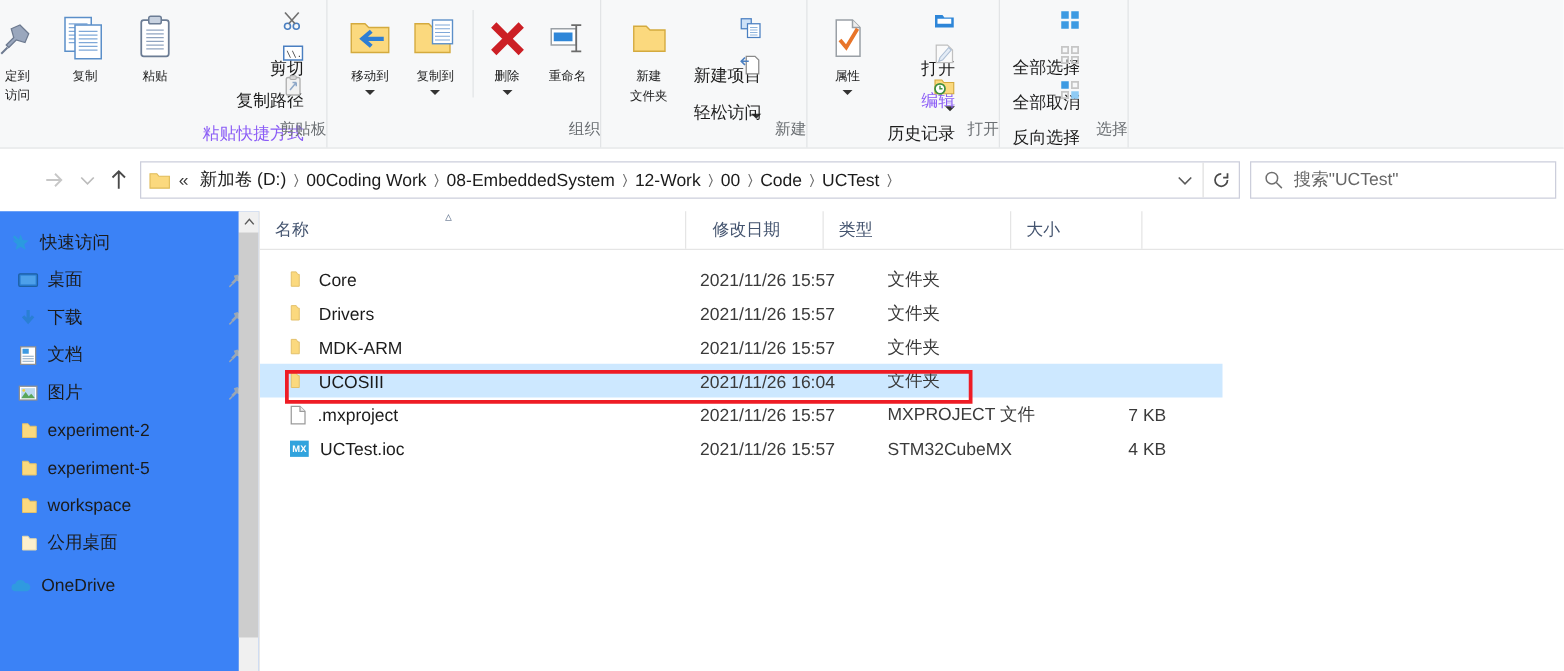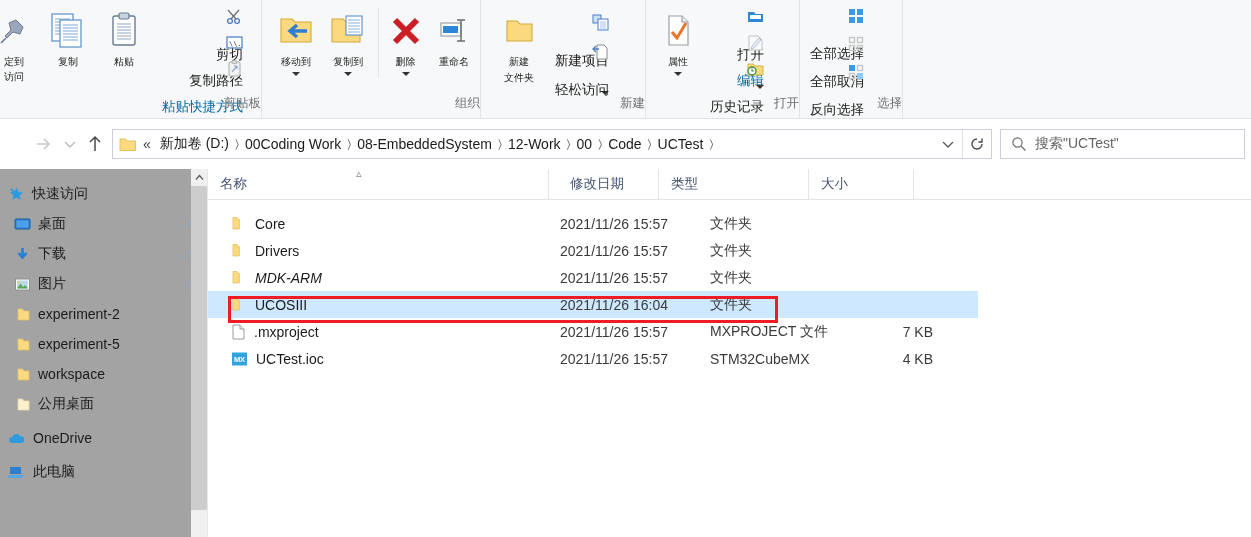--- a/index.html
+++ b/index.html
@@ -87,21 +87,21 @@
     display: flex; align-items: flex-end;
     height: 23px;
     padding: 0 4px 0 2px;
     gap: 21px;
     cursor: default;
     flex-direction: column;
   }
   .smallbtn .sl {
     font-size: 13.5px; color: #1b1b1b; white-space: nowrap;
   }
-  .smallbtn .sl.dim { color: #0369a1; }
+  .smallbtn .sl.dim { color: #8b5cf6; }
   .smallbtn .sc {
     width: 0; height: 0; margin-left: 3px;
     border-left: 4px solid transparent;
     border-right: 4px solid transparent;
     border-top: 4px solid #333;
   }
 
   
   .addrrow {
     position: absolute; left: 0; top: 119px;
@@ -157,21 +157,21 @@
   
   .body {
     position: absolute; left: 0; top: 169px;
     width: 1251px; height: 368px;
     display: flex;
   }
 
   
   .sidebar {
     width: 207px; height: 368px;
-    background: #a3a3a3;
+    background: #3b82f6;
     padding-top: 10px;
     overflow: hidden;
     position: relative;
   }
   .navitem {
     height: 30px;
     display: flex; align-items: center;
     padding-left: 8px;
     gap: 7px;
     cursor: default;
@@ -663,20 +663,40 @@
         </span>
         <span class="nl">下载</span>
         <span class="pin">
           <svg width="13" height="13" viewBox="0 0 13 13">
               <path d="M3 8 L6 5 L5 2.5 L8 1.5 L11 4.5 L10 7.5 L7.5 6.5 L4.5 9.5 Z" fill="#9aa7b5"></path>
               <path d="M4 9 L1.5 11.5" stroke="#9aa7b5" stroke-width="1.2"></path>
             </svg>
         </span>
       </div>
 
+      <div class="navitem indent">
+        <span>
+          <svg width="17" height="17" viewBox="0 0 17 17">
+            <rect x="2.5" y="1.5" width="12" height="14" fill="#ffffff" stroke="#8f8f8f" stroke-width="1"></rect>
+            <rect x="4" y="3" width="5" height="4" fill="#3d9ae2"></rect>
+            <g stroke="#8aa8c4" stroke-width="0.9">
+                <line x1="4" y1="9" x2="13" y2="9"></line>
+                <line x1="4" y1="11" x2="13" y2="11"></line>
+                <line x1="4" y1="13" x2="13" y2="13"></line>
+              </g>
+          </svg>
+        </span>
+        <span class="nl">文档</span>
+        <span class="pin">
+          <svg width="13" height="13" viewBox="0 0 13 13">
+              <path d="M3 8 L6 5 L5 2.5 L8 1.5 L11 4.5 L10 7.5 L7.5 6.5 L4.5 9.5 Z" fill="#9aa7b5"></path>
+              <path d="M4 9 L1.5 11.5" stroke="#9aa7b5" stroke-width="1.2"></path>
+            </svg>
+        </span>
+      </div>
 
       <div class="navitem indent">
         <span>
           <svg width="17" height="17" viewBox="0 0 17 17">
             <rect x="1.5" y="3" width="14" height="11" fill="#ffffff" stroke="#8f8f8f" stroke-width="1"></rect>
             <rect x="3" y="4.5" width="11" height="8" fill="#bcd9ef"></rect>
             <path d="M3 12.5 L6.5 7.5 L9 11 L11 9 L14 12.5 Z" fill="#5aa65a"></path>
             <circle cx="5" cy="6.3" r="1.1" fill="#f2d03c"></circle>
           </svg>
         </span>
@@ -727,29 +747,20 @@
 
       <div class="navitem root">
         <span>
           <svg width="18" height="15" viewBox="0 0 18 15">
             <path d="M4 12 a3 3 0 0 1 0.3 -6 a4.3 4.3 0 0 1 8 -0.6 a3.3 3.3 0 0 1 1.2 6.6 Z" fill="#2f9ae0"></path>
           </svg>
         </span>
         <span class="nl">OneDrive</span>
       </div>
 
-      <div class="navitem root">
-        <span>
-          <svg width="18" height="15" viewBox="0 0 18 15">
-            <path d="M2 2 h11 v7 h-11 z" fill="#2f7fd0"></path>
-            <path d="M1 10 h15 l-2 3 h-15 z" fill="#55a8e8"></path>
-          </svg>
-        </span>
-        <span class="nl">此电脑</span>
-      </div>
 
       <div class="sb-scroll">
         <div class="sb-up">
           <svg width="9" height="7" viewBox="0 0 9 7">
               <path d="M1 5.5 L4.5 1.5 L8 5.5" stroke="#5a5a5a" stroke-width="1.2" fill="none"></path>
             </svg>
         </div>
         <div class="sb-thumb"></div>
       </div>
     </div>
@@ -796,21 +807,21 @@
                 </svg>
             </span>
             <span class="nm">Drivers</span>
           </div>
           <div class="cell date" style="width:150px;">2021/11/26 15:57</div>
           <div class="cell type" style="width:152px;">文件夹</div>
           <div class="cell size" style="width:105px;"></div>
         </div>
 
         <div class="row">
-          <div class="cell-name" style="width:340px;font-style:italic;">
+          <div class="cell-name" style="width:340px;">
             <span>
               <svg width="16" height="15" viewBox="0 0 16 15">
                   <path d="M2 1.5 h4 l1.2 2 h1.2 v9.5 h-6.4 z" fill="#fbd97e" stroke="#e3c06a" stroke-width="0.8"></path>
                 </svg>
             </span>
             <span class="nm">MDK-ARM</span>
           </div>
           <div class="cell date" style="width:150px;">2021/11/26 15:57</div>
           <div class="cell type" style="width:152px;">文件夹</div>
           <div class="cell size" style="width:105px;"></div>

